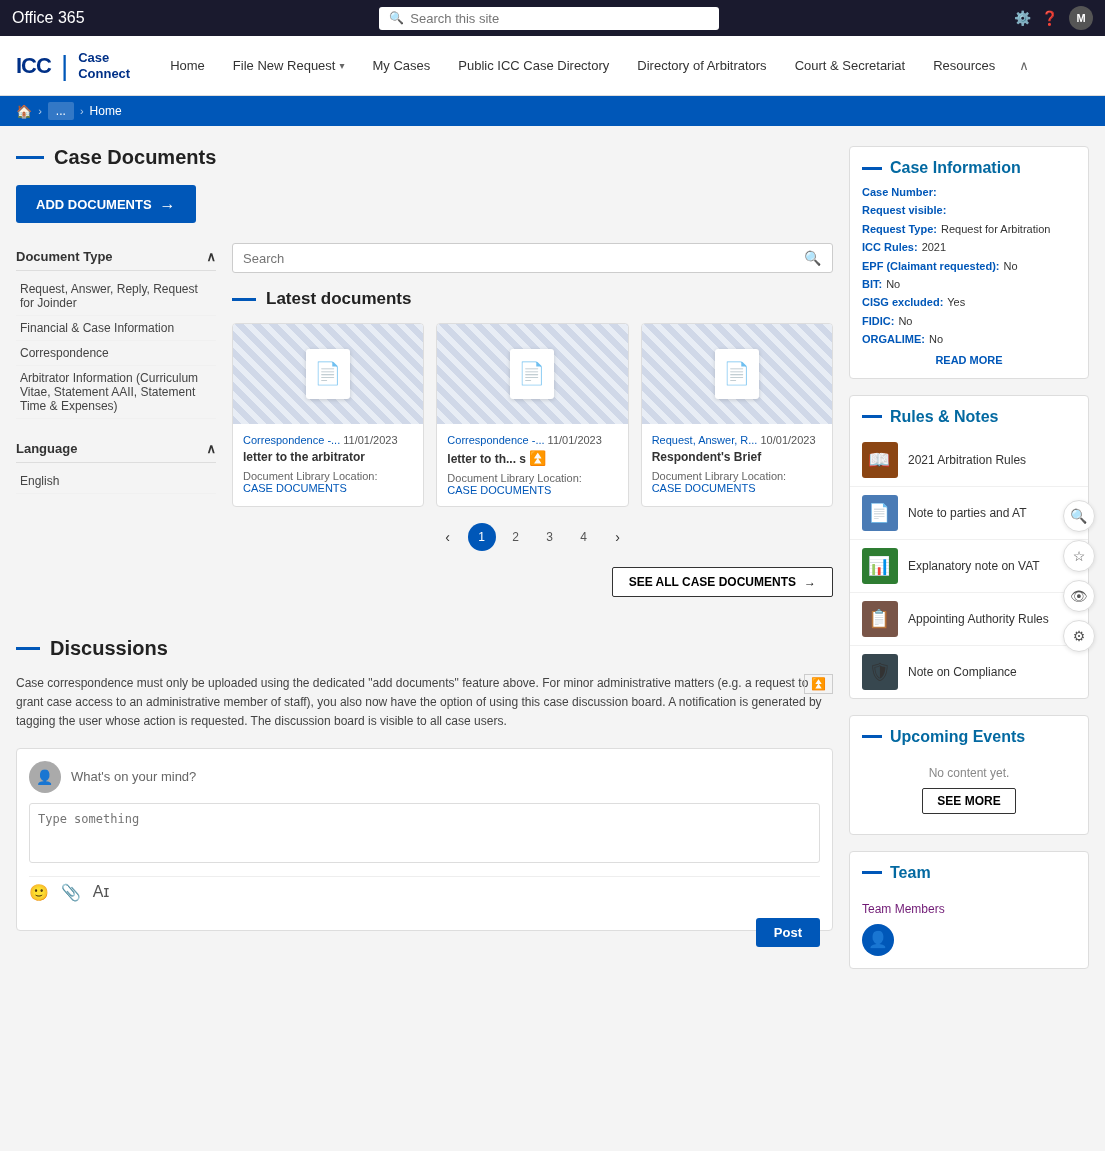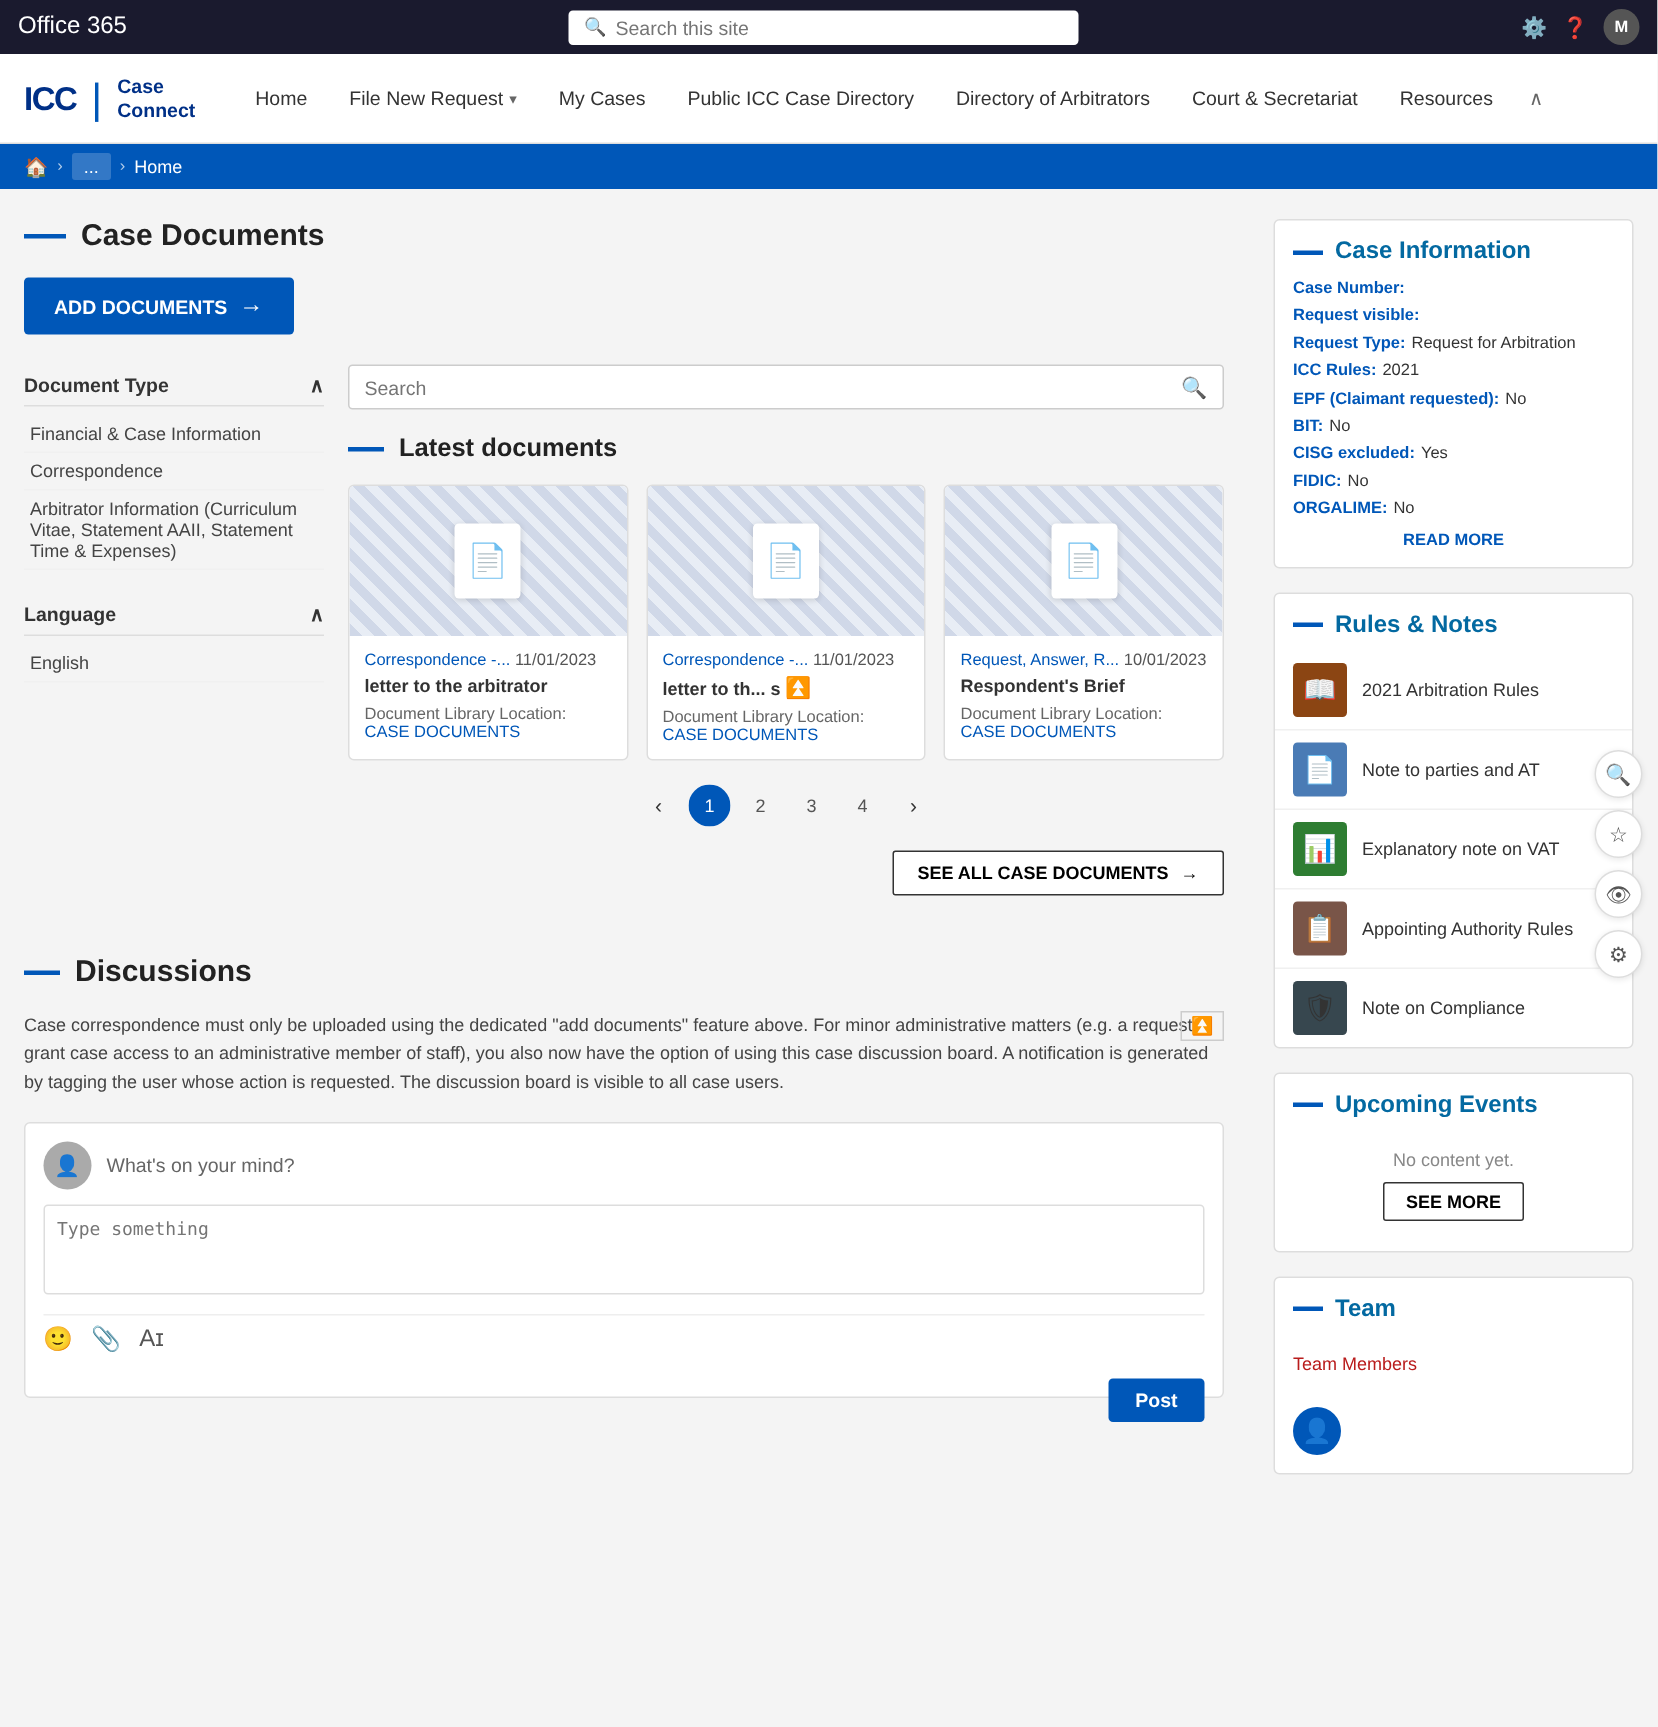--- a/index.html
+++ b/index.html
@@ -93,21 +93,21 @@
       color: #fff;
       font-size: 12px;
     }
     .breadcrumb-home { font-size: 13px; cursor: pointer; }
     .breadcrumb-sep { font-size: 11px; opacity: 0.7; }
     .breadcrumb-item { background: rgba(255,255,255,0.2); padding: 2px 8px; border-radius: 2px; color: #fff; cursor: pointer; }
 
     
     .main-layout {
       display: flex;
-      gap: 17px;
+      gap: 0;
       padding: 20px 16px;
       max-width: 1105px;
       margin: 0 auto;
       align-items: flex-start;
       justify-content: center;
     }
 
     
     .content-area { flex: 1; margin-right: 16px; }
 
@@ -399,21 +399,21 @@
       background: #fff;
       padding: 5px 14px;
       font-size: 12px;
       font-weight: 600;
       cursor: pointer;
       border-radius: 2px;
     }
 
     
     .team-body { padding: 12px; }
-    .team-label { font-size: 12px; color: #b91c1c; margin-bottom: 22px; font-weight: 500; }
+    .team-label { font-size: 12px; color: #701a75; margin-bottom: 8px; font-weight: 500; }
     .team-avatar {
       width: 32px; height: 32px;
       border-radius: 50%;
       background: #0057b8;
       display: flex; align-items: center; justify-content: center;
       color: #fff; font-size: 16px; cursor: pointer;
     }
 
     
     .floating-panel {
@@ -518,20 +518,21 @@
       </button>
 
       <div class="doc-filter-layout">
 
         <div class="filter-sidebar">
           <div class="filter-group">
             <div class="filter-group-header">
               <span>Document Type</span>
               <span>∧</span>
             </div>
+            <div class="filter-item">Request, Answer, Reply, Request for Joinder</div>
             <div class="filter-item">Financial &amp; Case Information</div>
             <div class="filter-item">Correspondence</div>
             <div class="filter-item">Arbitrator Information (Curriculum Vitae, Statement AAII, Statement Time &amp; Expenses)</div>
           </div>
           <div class="filter-group">
             <div class="filter-group-header">
               <span>Language</span>
               <span>∧</span>
             </div>
             <div class="filter-item">English</div>

